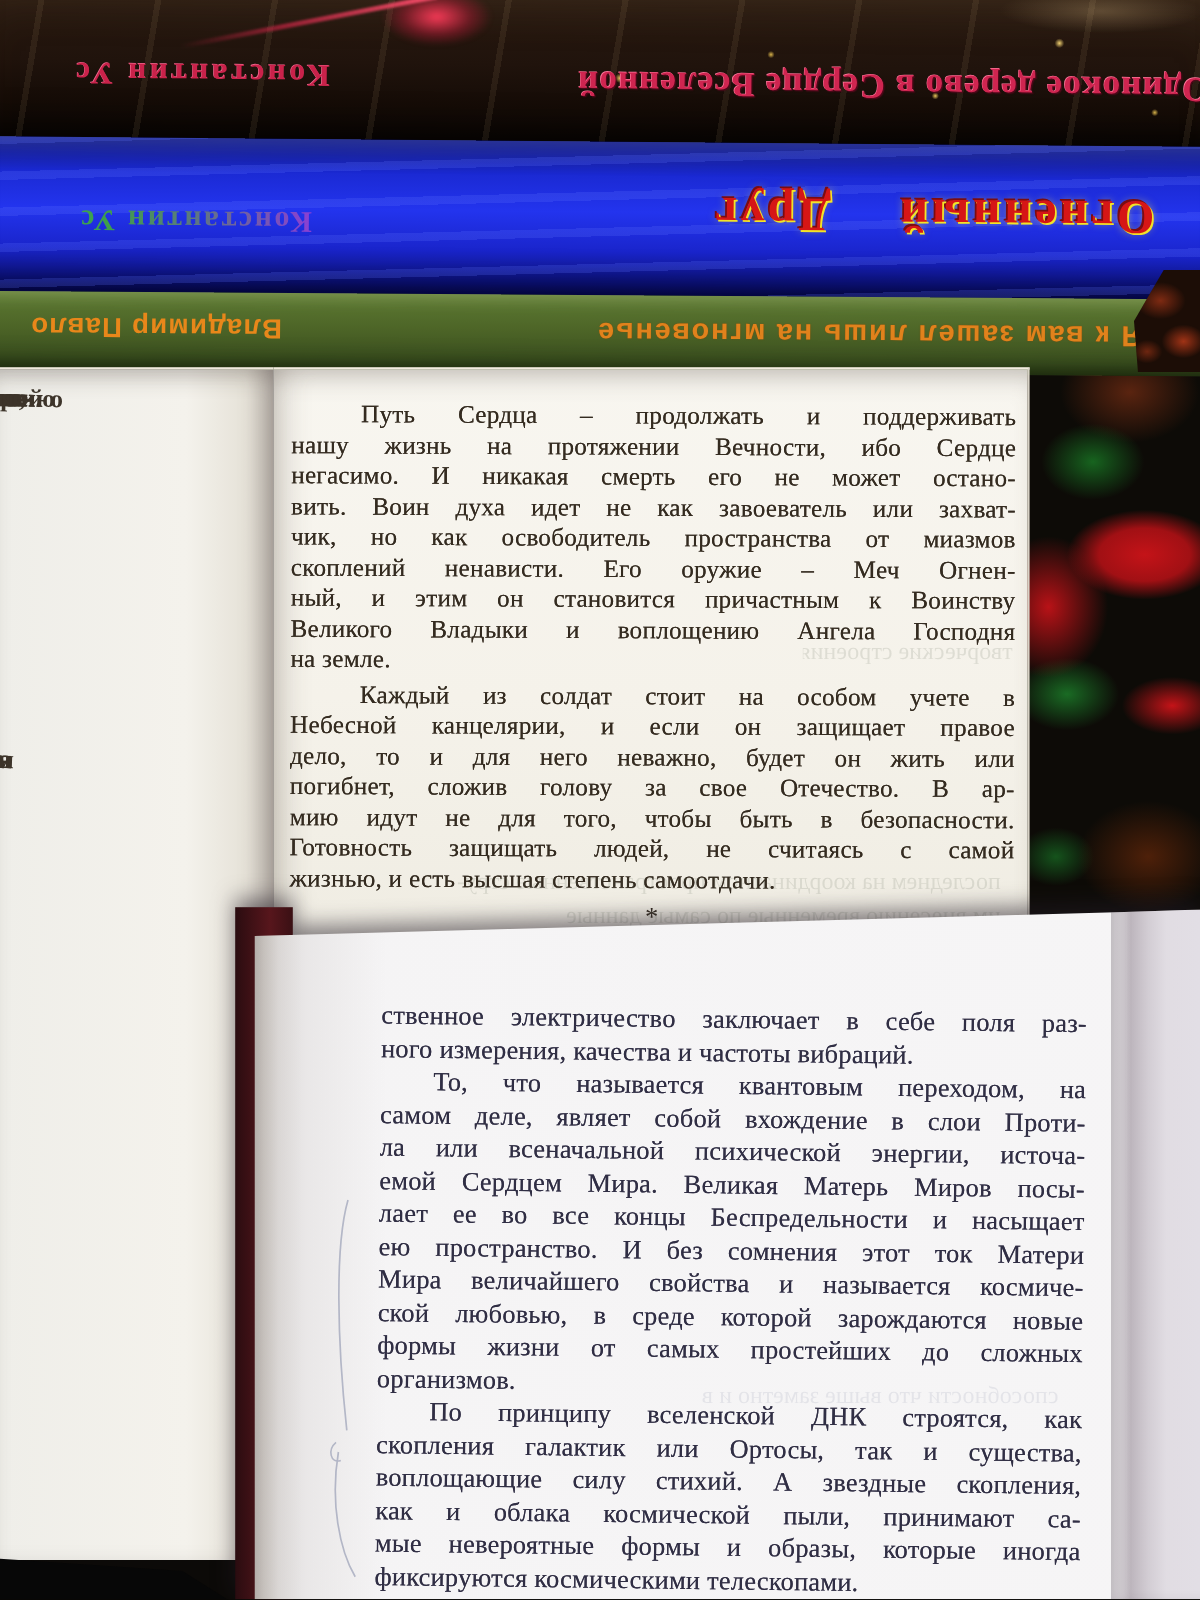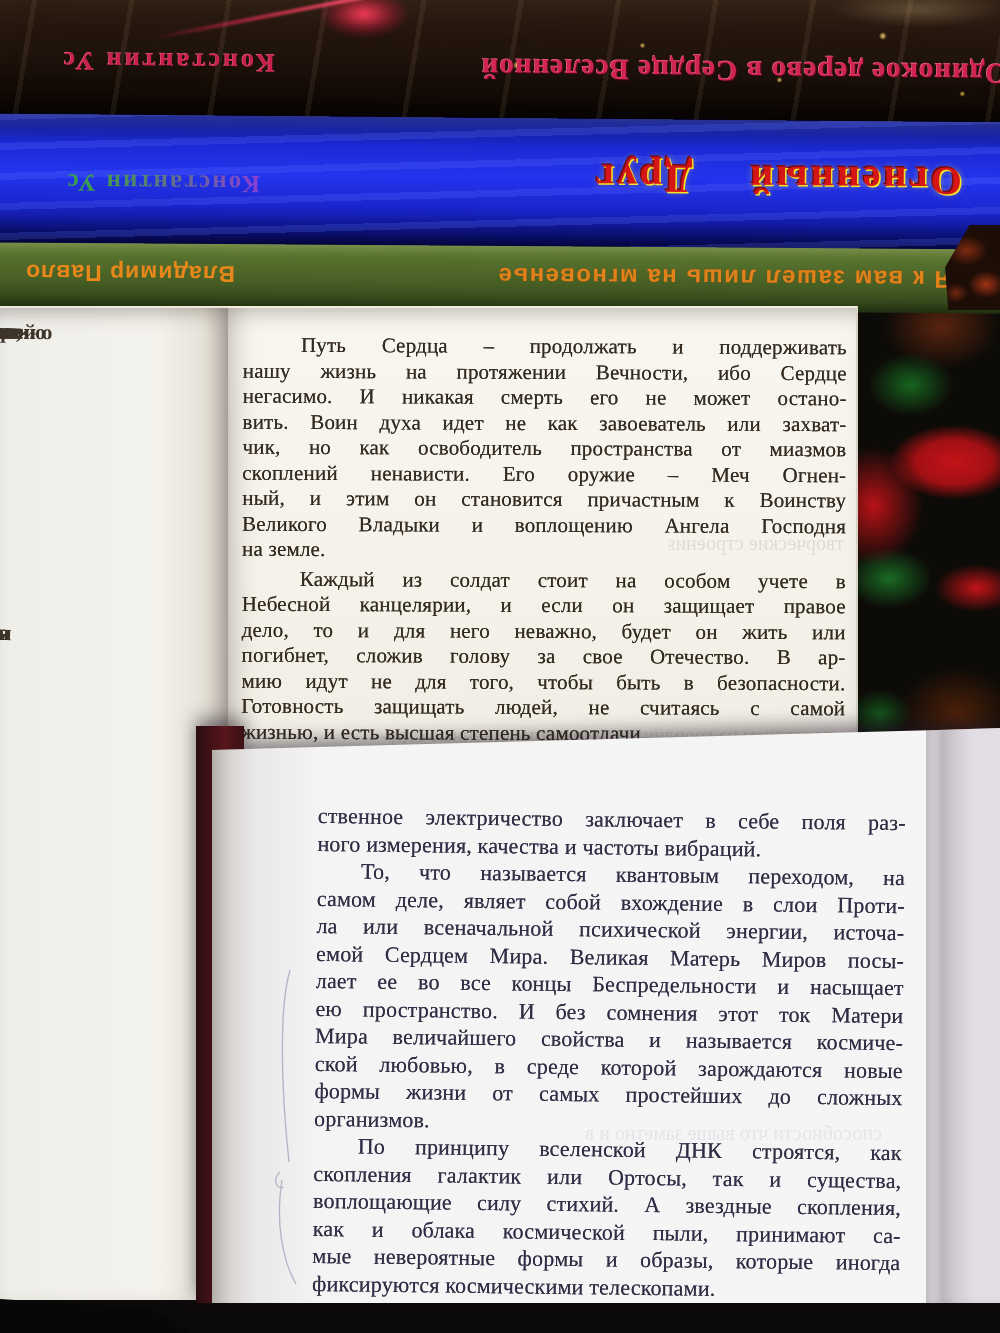--- a/index.html
+++ b/index.html
@@ -98,21 +98,21 @@
   .p-indent .ln:first-child{text-indent:58px;}
   .noindent .ln:first-child{text-indent:0;}
   .mp-p2{margin-top:4px;}
   .separator{position:relative;margin-top:5px;text-align:center;font-size:22px;color:#342b20;}
   .bleed{color:#5c6654;font-size:20px;opacity:.15;filter:blur(.6px);transform:scaleX(-1);white-space:nowrap;overflow:hidden;}
   .bleed-a{top:224px;right:12px;width:175px;}
   .bleed-b{top:416px;left:16px;width:590px;}
   .bleed-c{top:444px;left:16px;width:590px;}
 
   
-  .bottom-book{left:188px;top:720px;width:812px;height:583px;z-index:6;
+  .bottom-book{left:188px;top:750px;width:812px;height:583px;z-index:6;
     filter:drop-shadow(0 -7px 9px rgba(35,28,38,.55));text-decoration:underline;}
   .maroon-edge{left:8px;top:6px;width:48px;height:577px;
     background:linear-gradient(90deg,#2a0c10,#57161c 60%,#3a1014);}
   .sheet{left:24px;top:0;width:788px;height:583px;
     clip-path:polygon(0 30px, 92% 10px, 100% 8px, 100% 100%, 0 100%);
     background:linear-gradient(90deg,#c6c1bd 0px,#dcd8d4 8px,#efedec 20px,#f5f4f5 40px,#f6f5f6 100%);}
   .lshade{left:0;top:0;width:110px;height:100%;
     background:linear-gradient(90deg, rgba(120,110,105,.25), rgba(150,140,135,.12) 40%, transparent);}
   .fold{right:0;top:0;bottom:0;width:74px;
     background:linear-gradient(90deg, transparent 0%, rgba(96,78,96,.38) 22%, rgba(142,128,146,.34) 42%,

